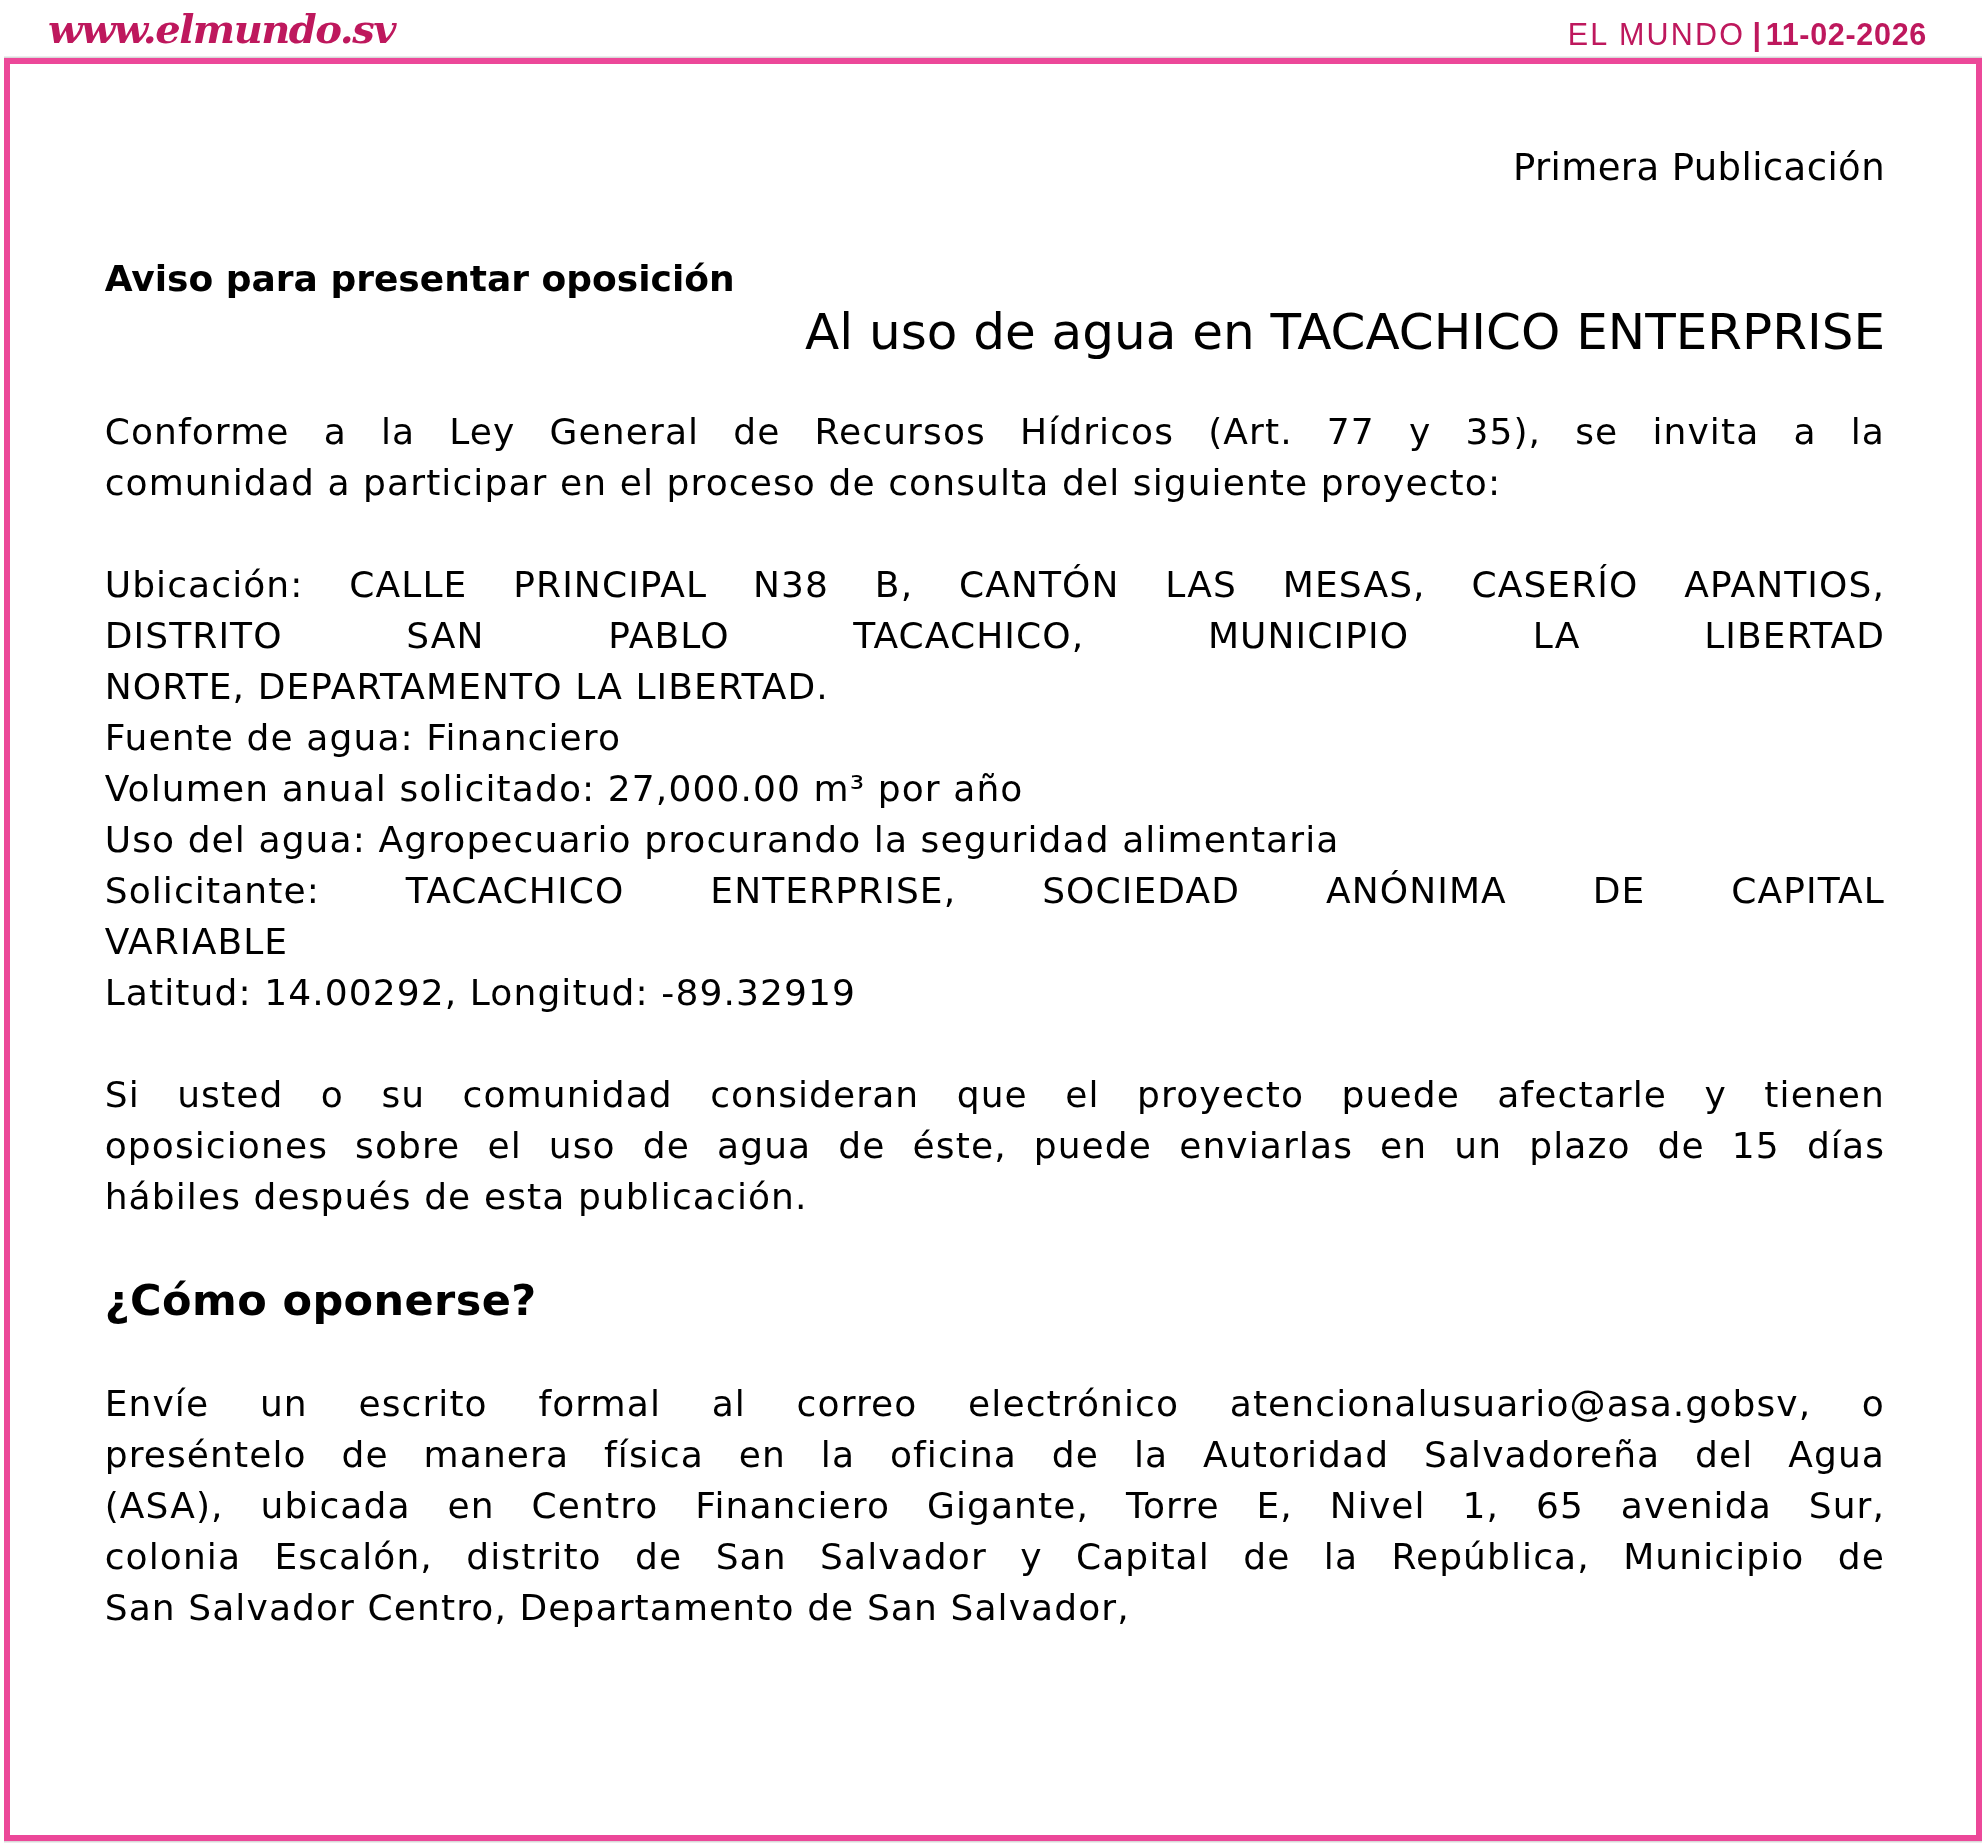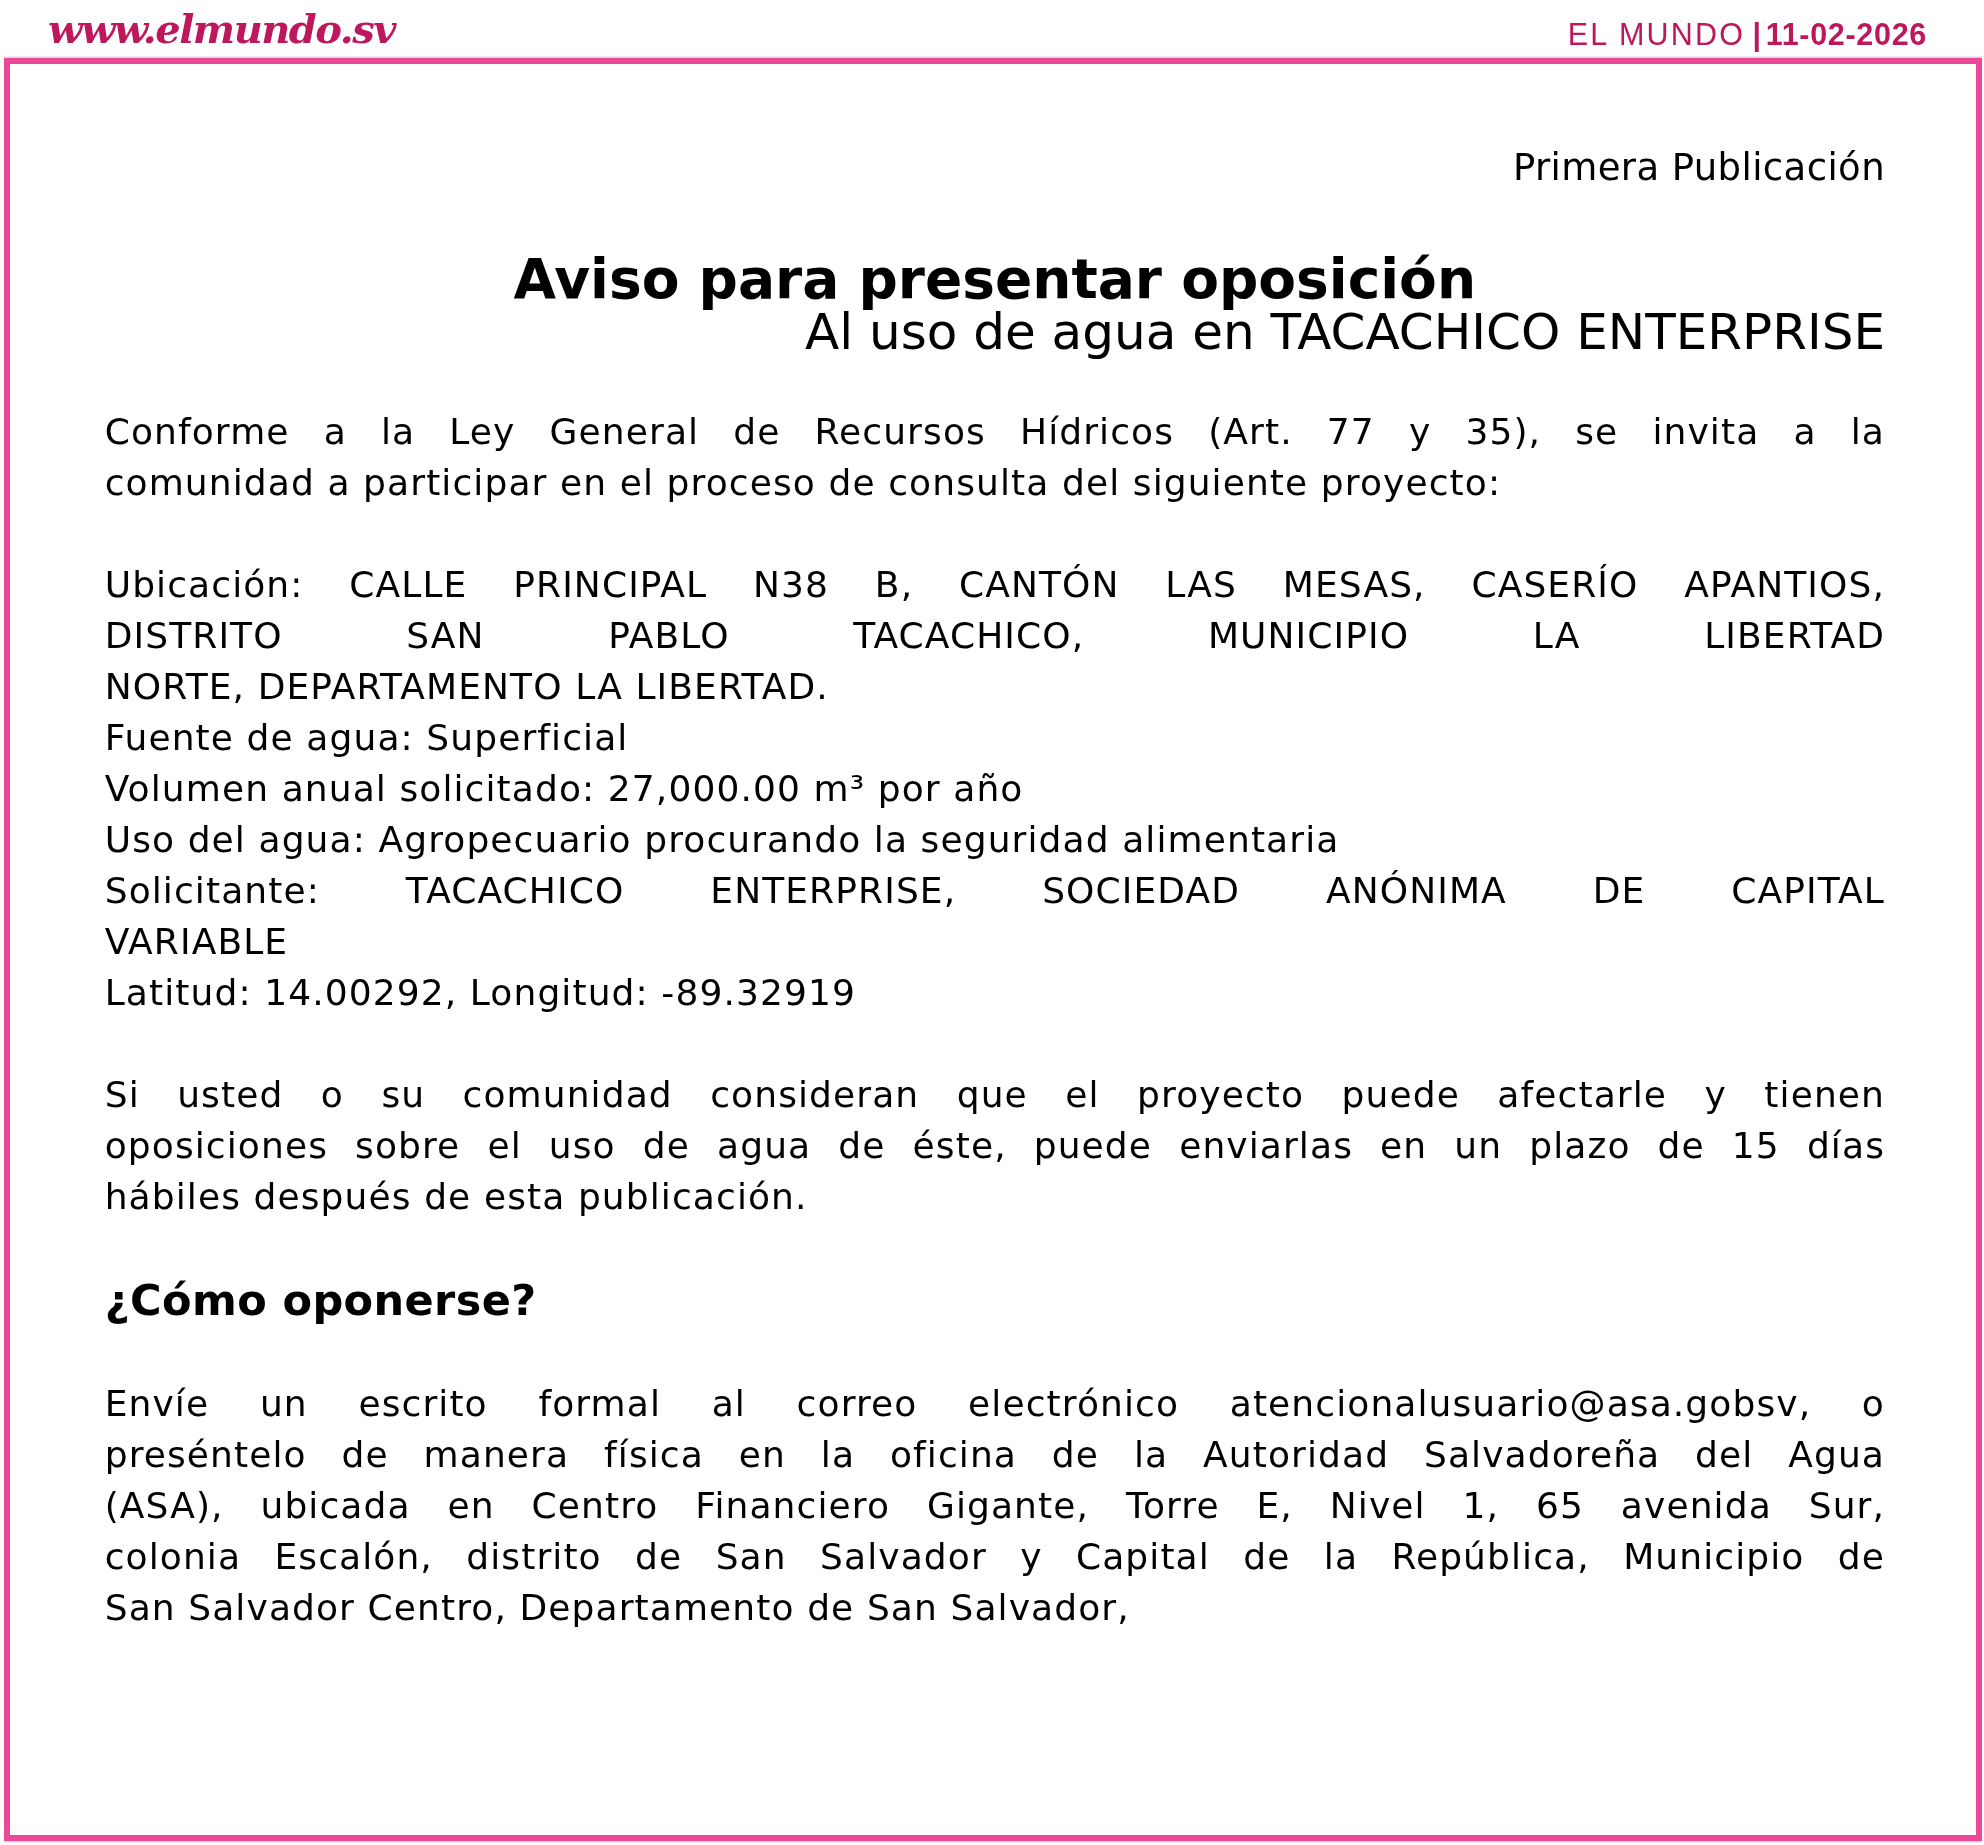--- a/index.html
+++ b/index.html
@@ -51,24 +51,24 @@
   }
 
   .primera {
     font-size: 37px;
     line-height: 43px;
     text-align: right;
     letter-spacing: 0.4px;
     margin-bottom: 63px;
   }
   .title {
-    font-size: 55px;
+    font-size: 36px;
     line-height: 54px;
     font-weight: bold;
-    text-align: center;
+    text-align: left;
   }
   .subtitle {
     font-size: 50px;
     line-height: 52px;
     text-align: right;
     margin-bottom: 48px;
   }
 
   
   .notice-body {
@@ -111,21 +111,21 @@
       <div class="para gap">
         <div class="line justify">Conforme a la Ley General de Recursos Hídricos (Art. 77 y 35), se invita a la</div>
         <div class="line">comunidad a participar en el proceso de consulta del siguiente proyecto:</div>
       </div>
       <div class="para">
         <div class="line justify">Ubicación: CALLE PRINCIPAL N38 B, CANTÓN LAS MESAS, CASERÍO APANTIOS,</div>
         <div class="line justify">DISTRITO SAN PABLO TACACHICO, MUNICIPIO LA LIBERTAD</div>
         <div class="line">NORTE, DEPARTAMENTO LA LIBERTAD.</div>
       </div>
       <div class="para">
-        <div class="line">Fuente de agua: Superficial</div>
+        <div class="line">Fuente de agua: Financiero</div>
       </div>
       <div class="para">
         <div class="line">Volumen anual solicitado: 27,000.00 m³ por año</div>
       </div>
       <div class="para">
         <div class="line">Uso del agua: Agropecuario procurando la seguridad alimentaria</div>
       </div>
       <div class="para">
         <div class="line justify">Solicitante: TACACHICO ENTERPRISE, SOCIEDAD ANÓNIMA DE CAPITAL</div>
         <div class="line">VARIABLE</div>

